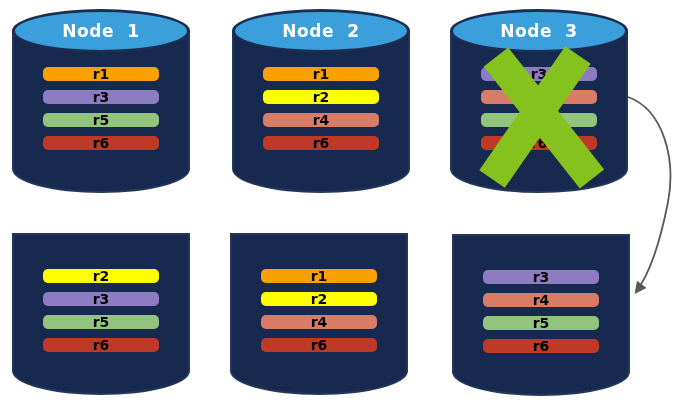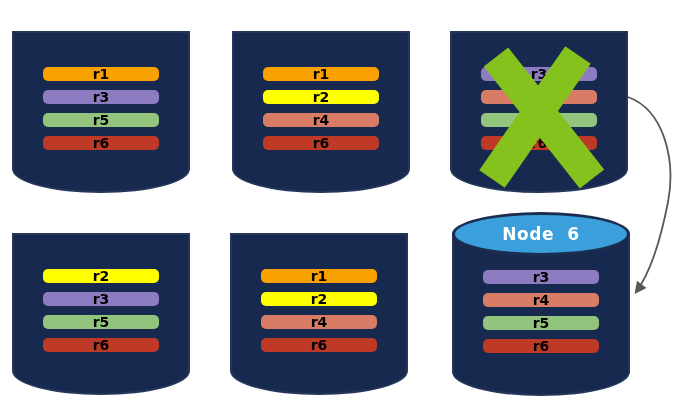--- a/index.html
+++ b/index.html
@@ -92,56 +92,65 @@
     overflow: visible;
   }
 </style>
 </head>
 <body>
 
 <div class="canvas">
 
   <div class="node n1">
     <div class="cyl-body" style="background-color: rgb(23, 41, 78);"></div>
+    <div class="cyl-top" style="background-color: rgb(58, 159, 218);">
+      <span class="node-title">Node 1</span>
+    </div>
     <div class="bars">
       <div class="bar" style="background-color: rgb(249, 161, 0);">
           <span class="bar-label">r1</span>
         </div>
       <div class="bar" style="background-color: rgb(142, 124, 195);">
           <span class="bar-label">r3</span>
         </div>
       <div class="bar" style="background-color: rgb(147, 196, 125);">
           <span class="bar-label">r5</span>
         </div>
       <div class="bar" style="background-color: rgb(191, 58, 38);">
           <span class="bar-label">r6</span>
         </div>
     </div>
   </div>
 
   <div class="node n2">
     <div class="cyl-body" style="background-color: rgb(23, 41, 78);"></div>
+    <div class="cyl-top" style="background-color: rgb(58, 159, 218);">
+      <span class="node-title">Node 2</span>
+    </div>
     <div class="bars">
       <div class="bar" style="background-color: rgb(249, 161, 0);">
           <span class="bar-label">r1</span>
         </div>
       <div class="bar" style="background-color: rgb(255, 255, 0);">
           <span class="bar-label">r2</span>
         </div>
       <div class="bar" style="background-color: rgb(217, 124, 102);">
           <span class="bar-label">r4</span>
         </div>
       <div class="bar" style="background-color: rgb(191, 58, 38);">
           <span class="bar-label">r6</span>
         </div>
     </div>
   </div>
 
   <div class="node n3">
     <div class="cyl-body" style="background-color: rgb(23, 41, 78);"></div>
+    <div class="cyl-top" style="background-color: rgb(58, 159, 218);">
+      <span class="node-title">Node 3</span>
+    </div>
     <div class="bars">
       <div class="bar" style="background-color: rgb(142, 124, 195);">
           <span class="bar-label">r3</span>
         </div>
       <div class="bar" style="background-color: rgb(217, 124, 102);">
           <span class="bar-label">r4</span>
         </div>
       <div class="bar" style="background-color: rgb(147, 196, 125);">
           <span class="bar-label">r5</span>
         </div>
@@ -182,23 +191,20 @@
           <span class="bar-label">r4</span>
         </div>
       <div class="bar" style="background-color: rgb(191, 58, 38);">
           <span class="bar-label">r6</span>
         </div>
     </div>
   </div>
 
   <div class="node n6">
     <div class="cyl-body" style="background-color: rgb(23, 41, 78);"></div>
-    <div class="cyl-top" style="background-color: rgb(58, 159, 218);">
-      <span class="node-title">Node 6</span>
-    </div>
     <div class="bars">
       <div class="bar" style="background-color: rgb(142, 124, 195);">
           <span class="bar-label">r3</span>
         </div>
       <div class="bar" style="background-color: rgb(217, 124, 102);">
           <span class="bar-label">r4</span>
         </div>
       <div class="bar" style="background-color: rgb(147, 196, 125);">
           <span class="bar-label">r5</span>
         </div>

